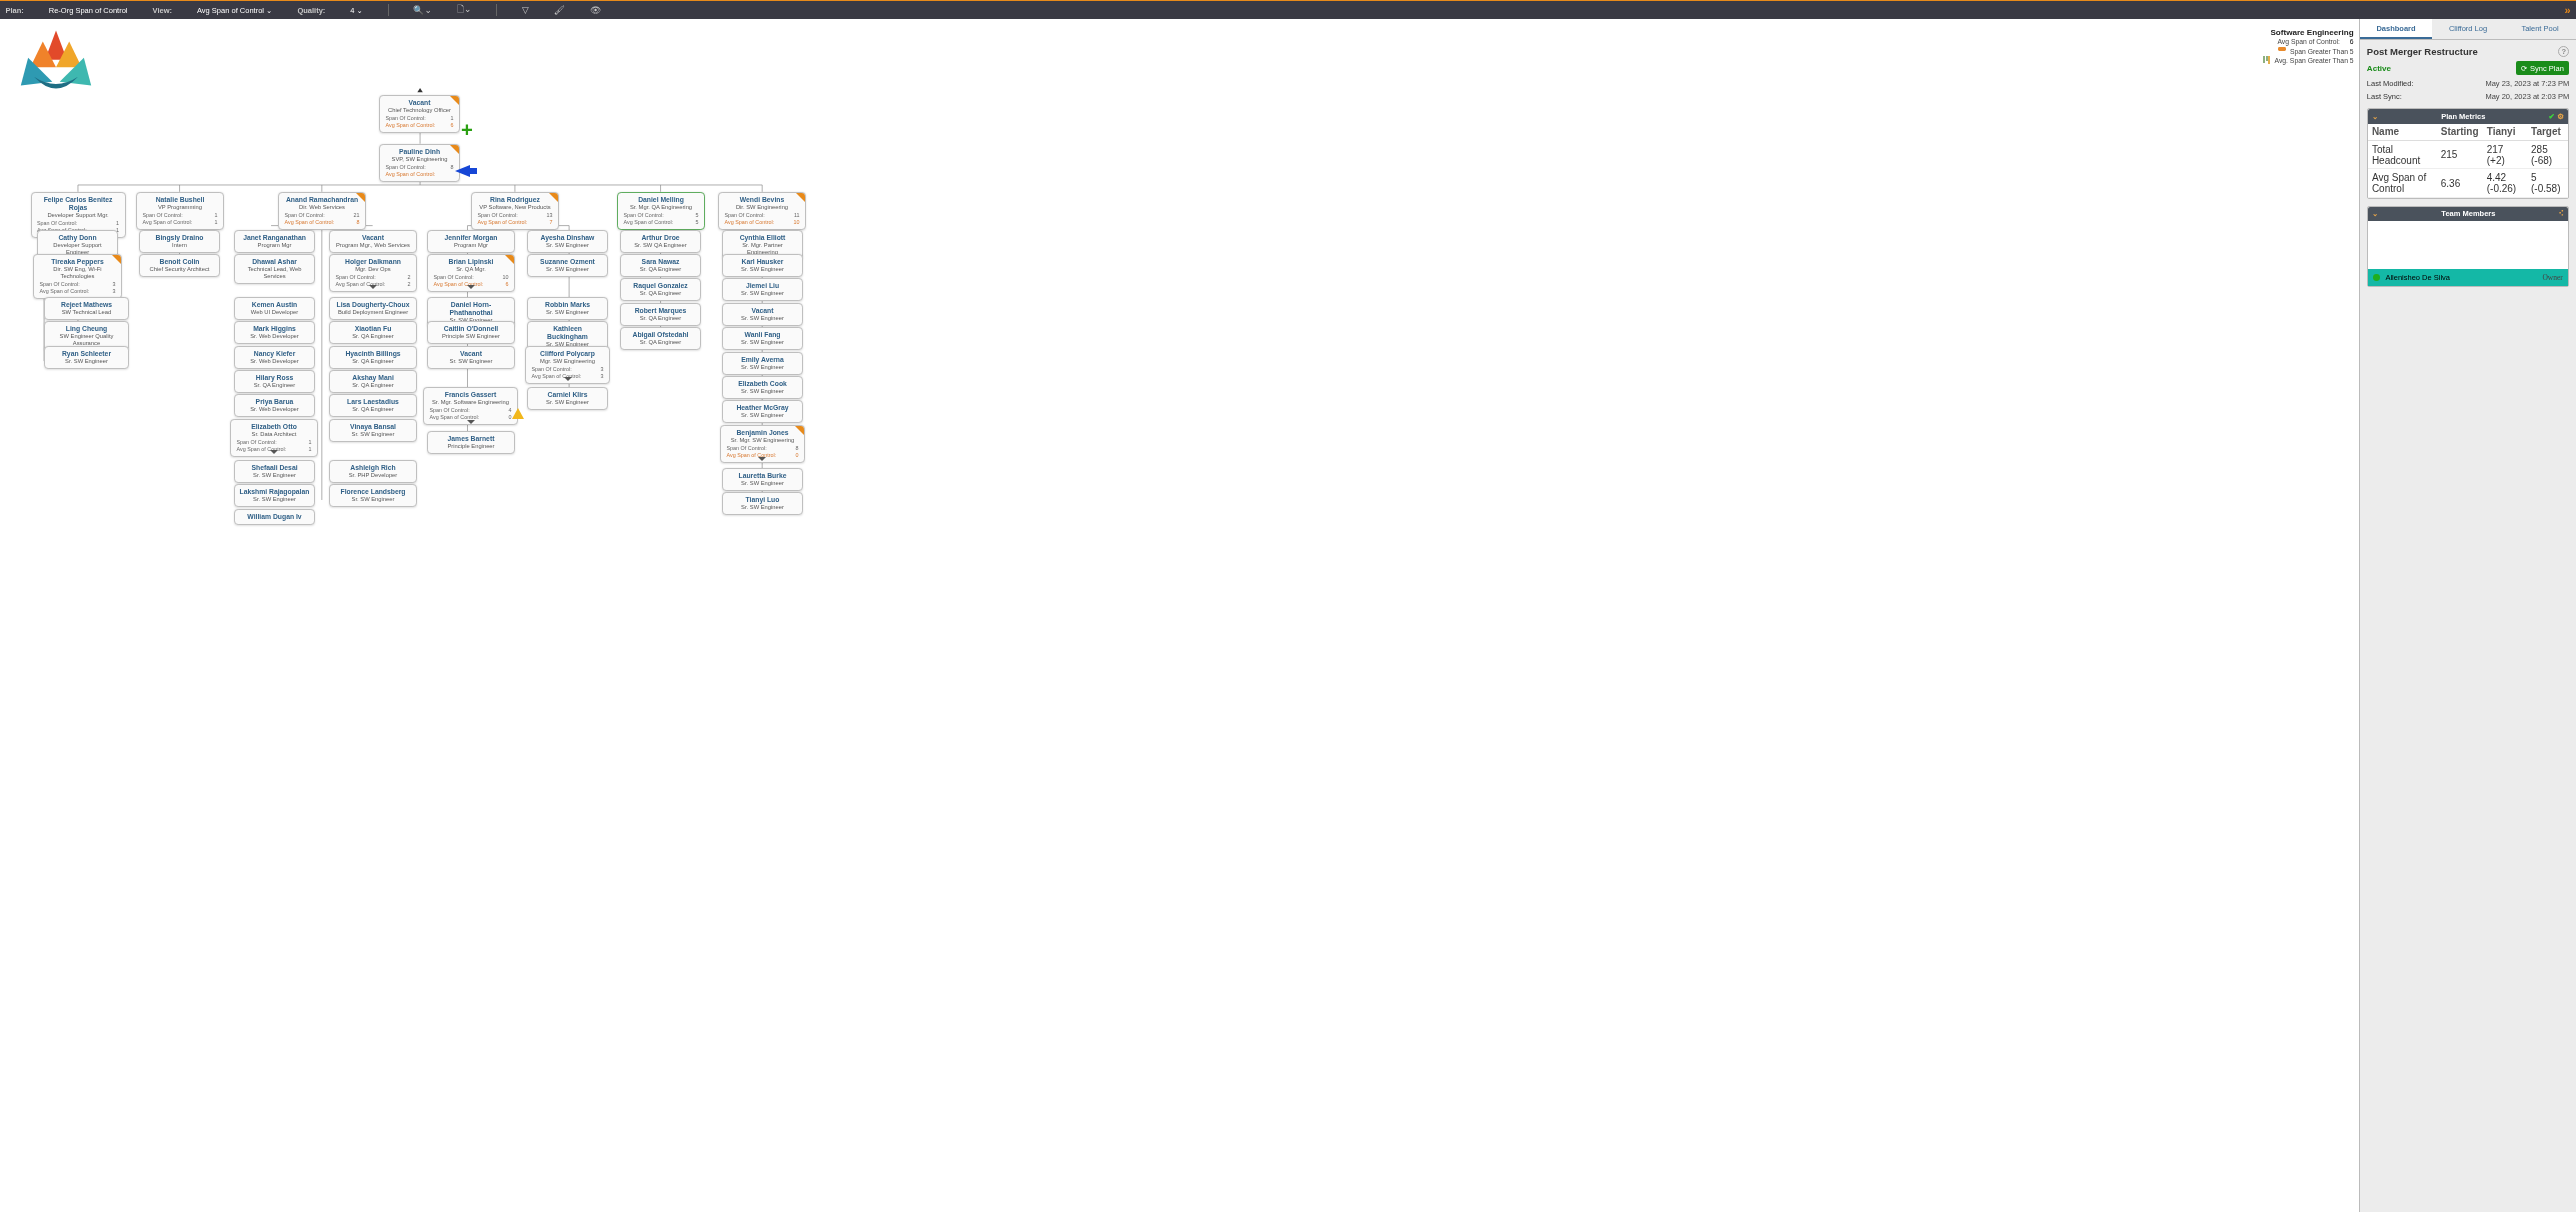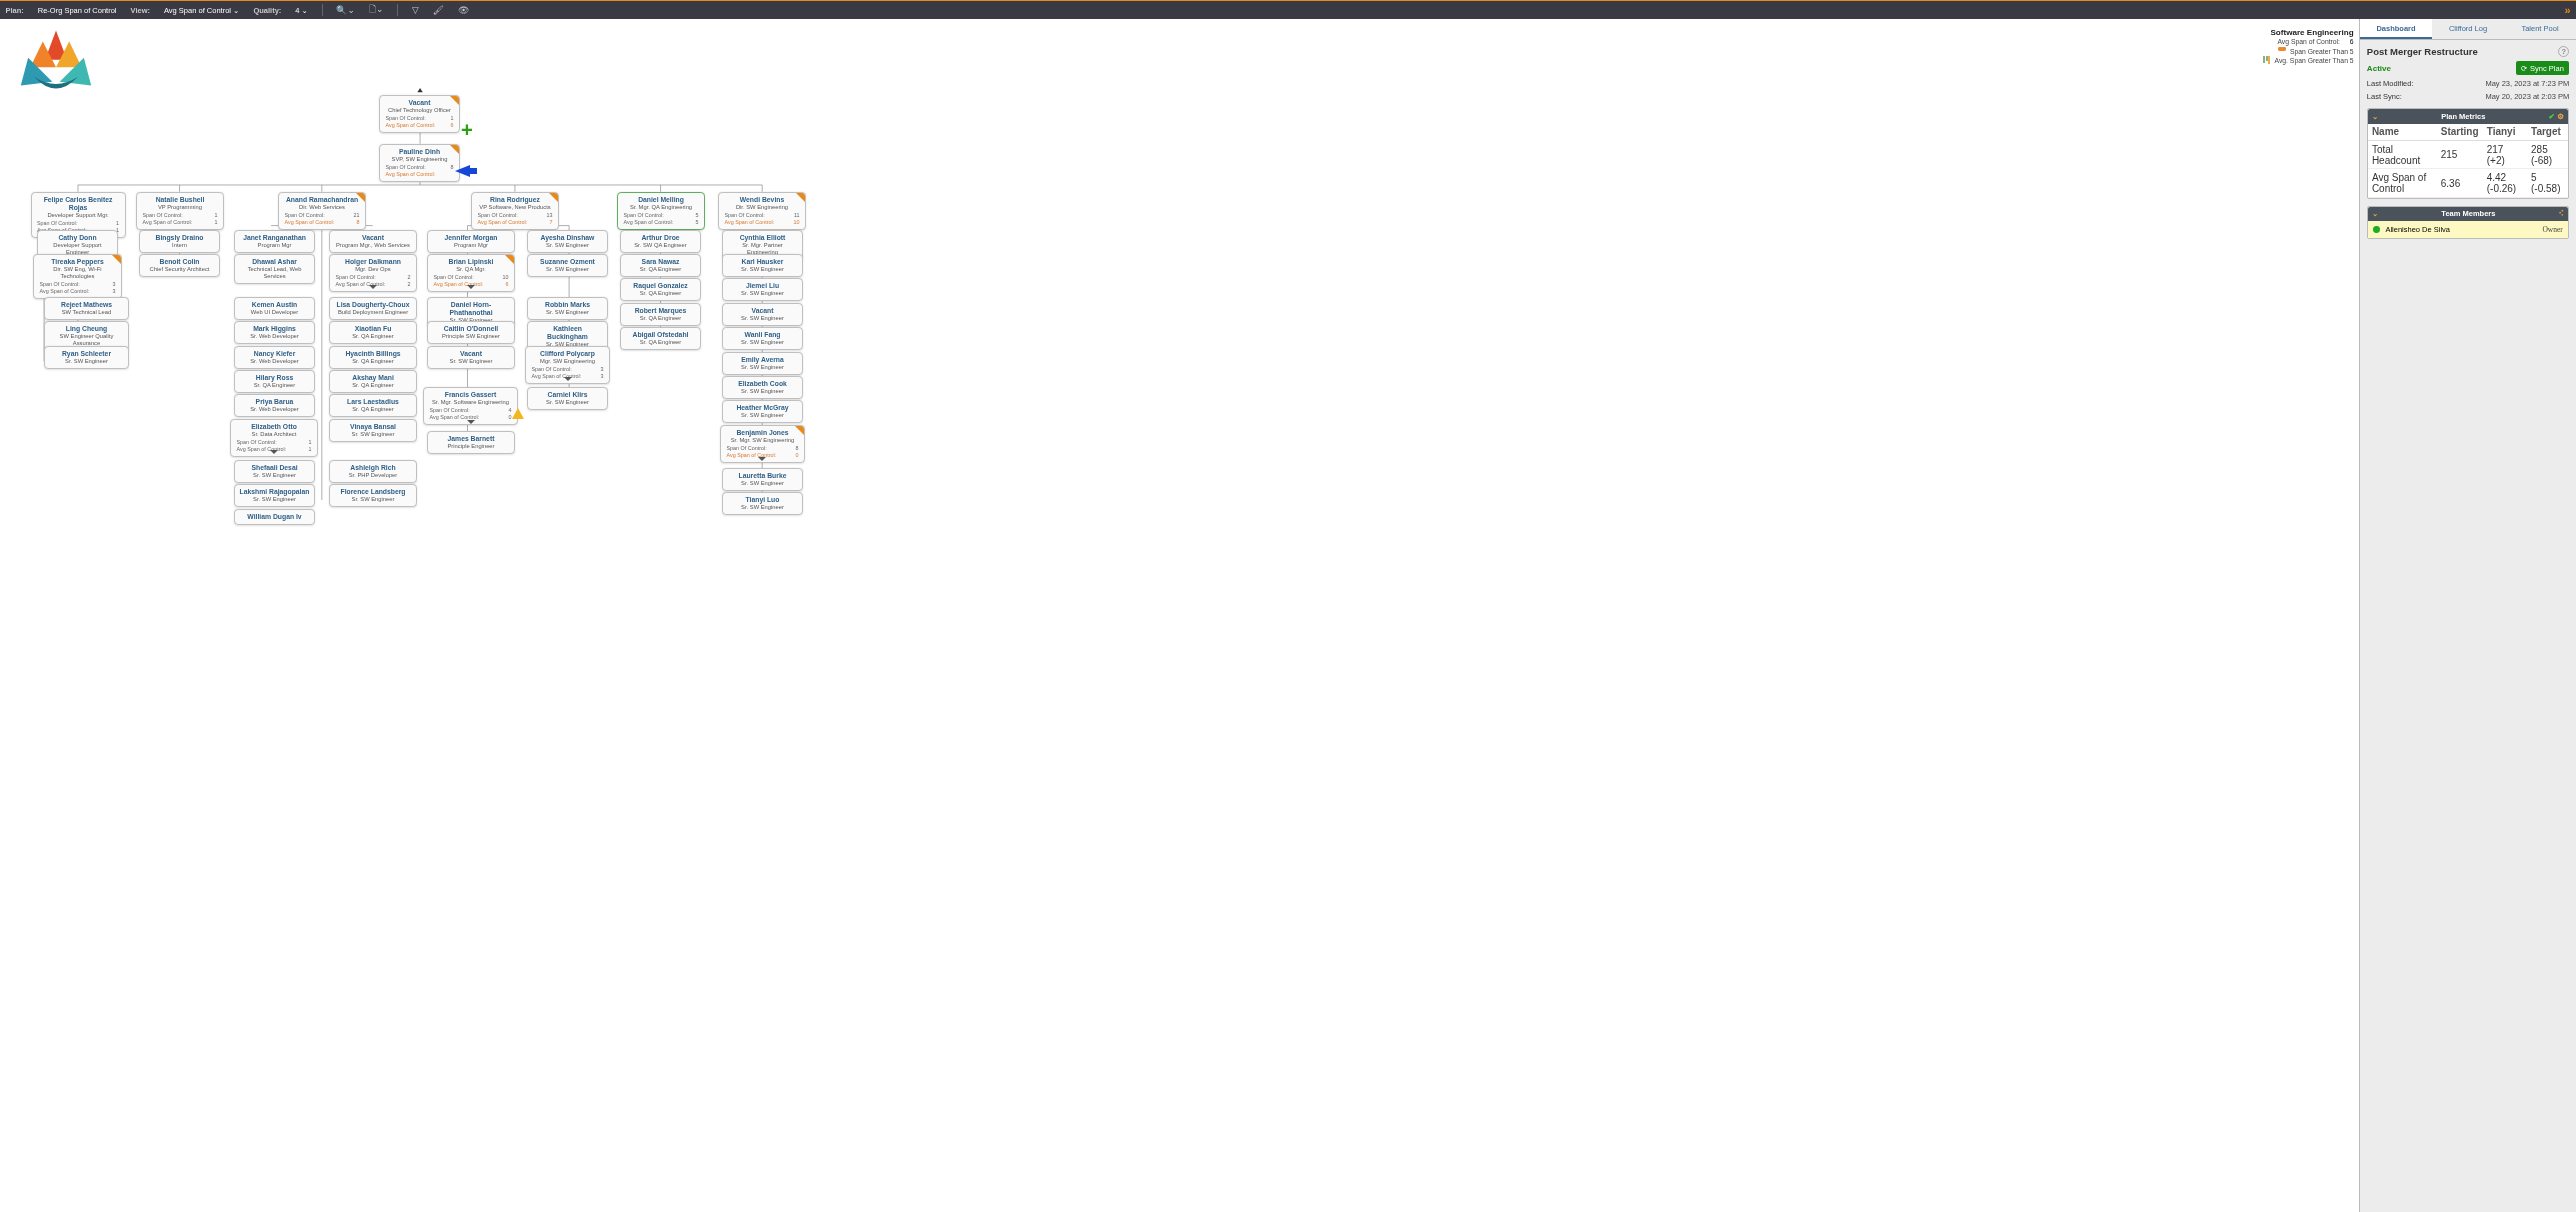--- a/index.html
+++ b/index.html
@@ -2,21 +2,21 @@
 <html style="font-size:11px"><head>
 <meta charset="utf-8">
 <style>
   * { box-sizing: border-box; margin: 0; padding: 0; font-family: Arial, Helvetica, sans-serif; }
   body { background: #fff; overflow: hidden; }
 
   
   .toolbar {
     display: flex; align-items: center; height: 19px;
     background: #3a3a44; color: #eee; font-size: 7.5px;
-    border-top: 1.4px solid #e88a1a; padding: 0 5.4px; gap: 14px;
+    border-top: 1.4px solid #e88a1a; padding: 0 5.4px; gap: 25px;
   }
   .toolbar .lbl { font-weight: bold; color: #c8c8c8; }
   .toolbar .val { color: #fff; }
   .toolbar .sep { width: 0.7px; height: 12.2px; background: #666; }
   .toolbar .ico { color: #ccc; cursor: pointer; font-size: 8.8px; }
   .toolbar .spacer { flex: 1; }
   .toolbar .right-chevrons { color: #e88a1a; font-size: 11px; font-weight: bold; }
 
   
   .main { display: flex; height: calc(100vh - 19px); position: relative; }
@@ -135,21 +135,22 @@
   .panel-hdr .share { color:#e8a548; }
 
   table.metrics { width:100%; border-collapse:collapse; font-size:10px;}
   table.metrics th { text-align:left; color:#555; font-weight:bold; padding:2.7px 4.1px; border-bottom:0.7px solid #ddd;}
   table.metrics td { padding:2.7px 4.1px; border-bottom:0.7px solid #eee; color:#333;}
   .pos { color:#1a8c1a; }
   .neg { color:#c23a2c; }
 
   .member-row {
     display:flex; align-items:center; gap:5.4px; padding:4.1px 5.4px; font-size:7.5px;
-    background:#fef9c3;
+    background:#14b8a6;
+    margin-top:48px;
   }
   .dot-green { width:6.8px;height:6.8px;border-radius:50%;background:#1fae1f;display:inline-block;}
   .member-row .role { margin-left:auto; color:#444;font-family:Liberation Serif, serif; }
 </style>
 </head>
 <body>
 
 <div class="toolbar">
   <span class="lbl">Plan:</span>
   <span class="val">Re-Org Span of Control</span>

